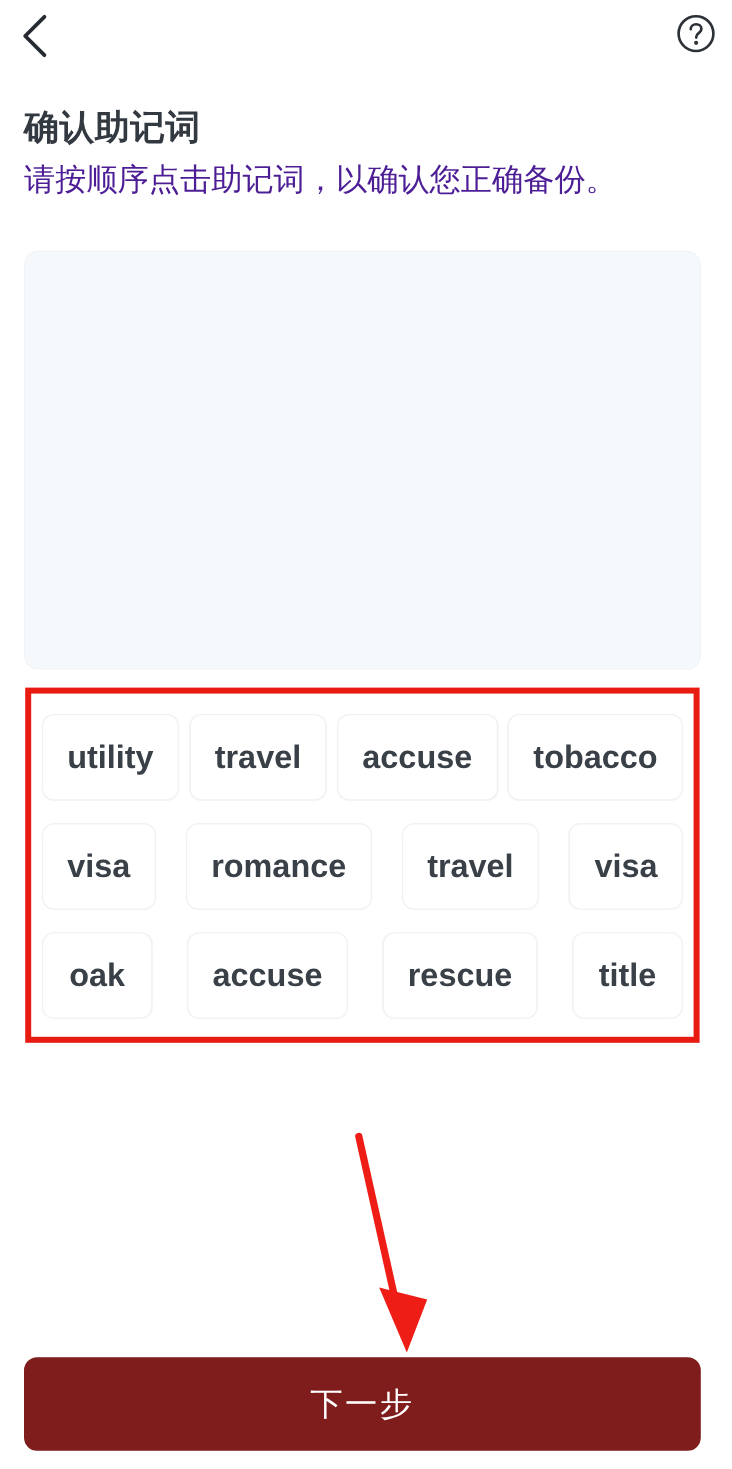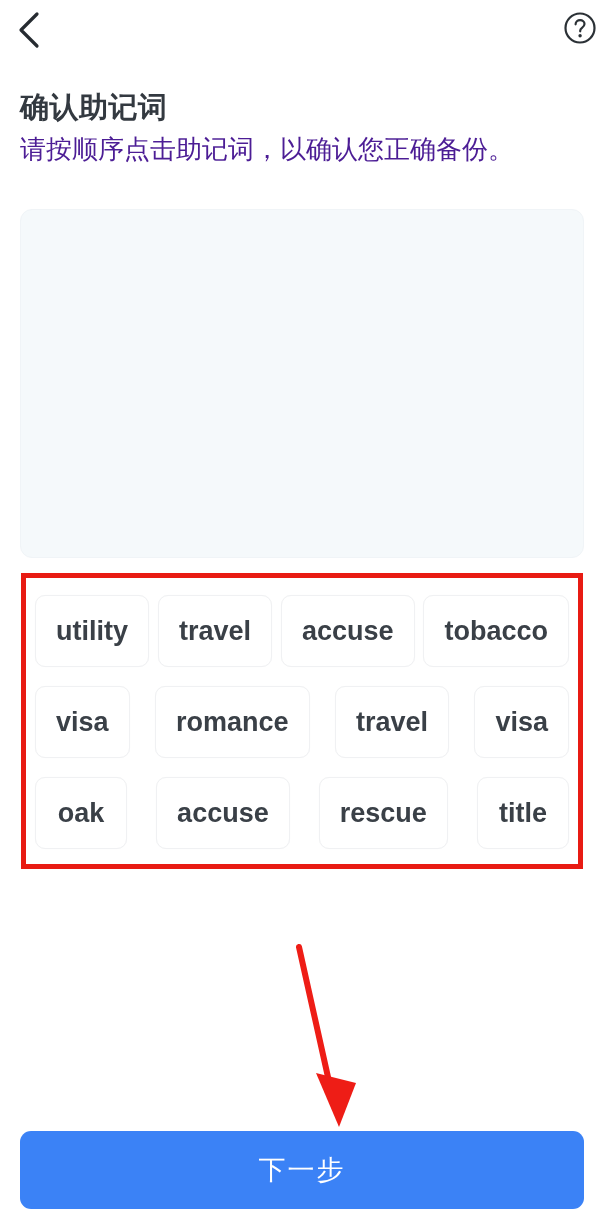--- a/index.html
+++ b/index.html
@@ -152,21 +152,21 @@
     pointer-events: none;
   }
 
   
   .next-button {
     position: absolute;
     left: 20px;
     top: 1131px;
     width: 564px;
     height: 78px;
-    background: #3b82f6;
+    background: #7f1d1d;
     border: none;
     border-radius: 11px;
     color: #ffffff;
     font-size: 27px;
     font-family: Liberation Sans, sans-serif;
     letter-spacing: 2px;
     display: flex;
     align-items: center;
     justify-content: center;
     box-sizing: border-box;

